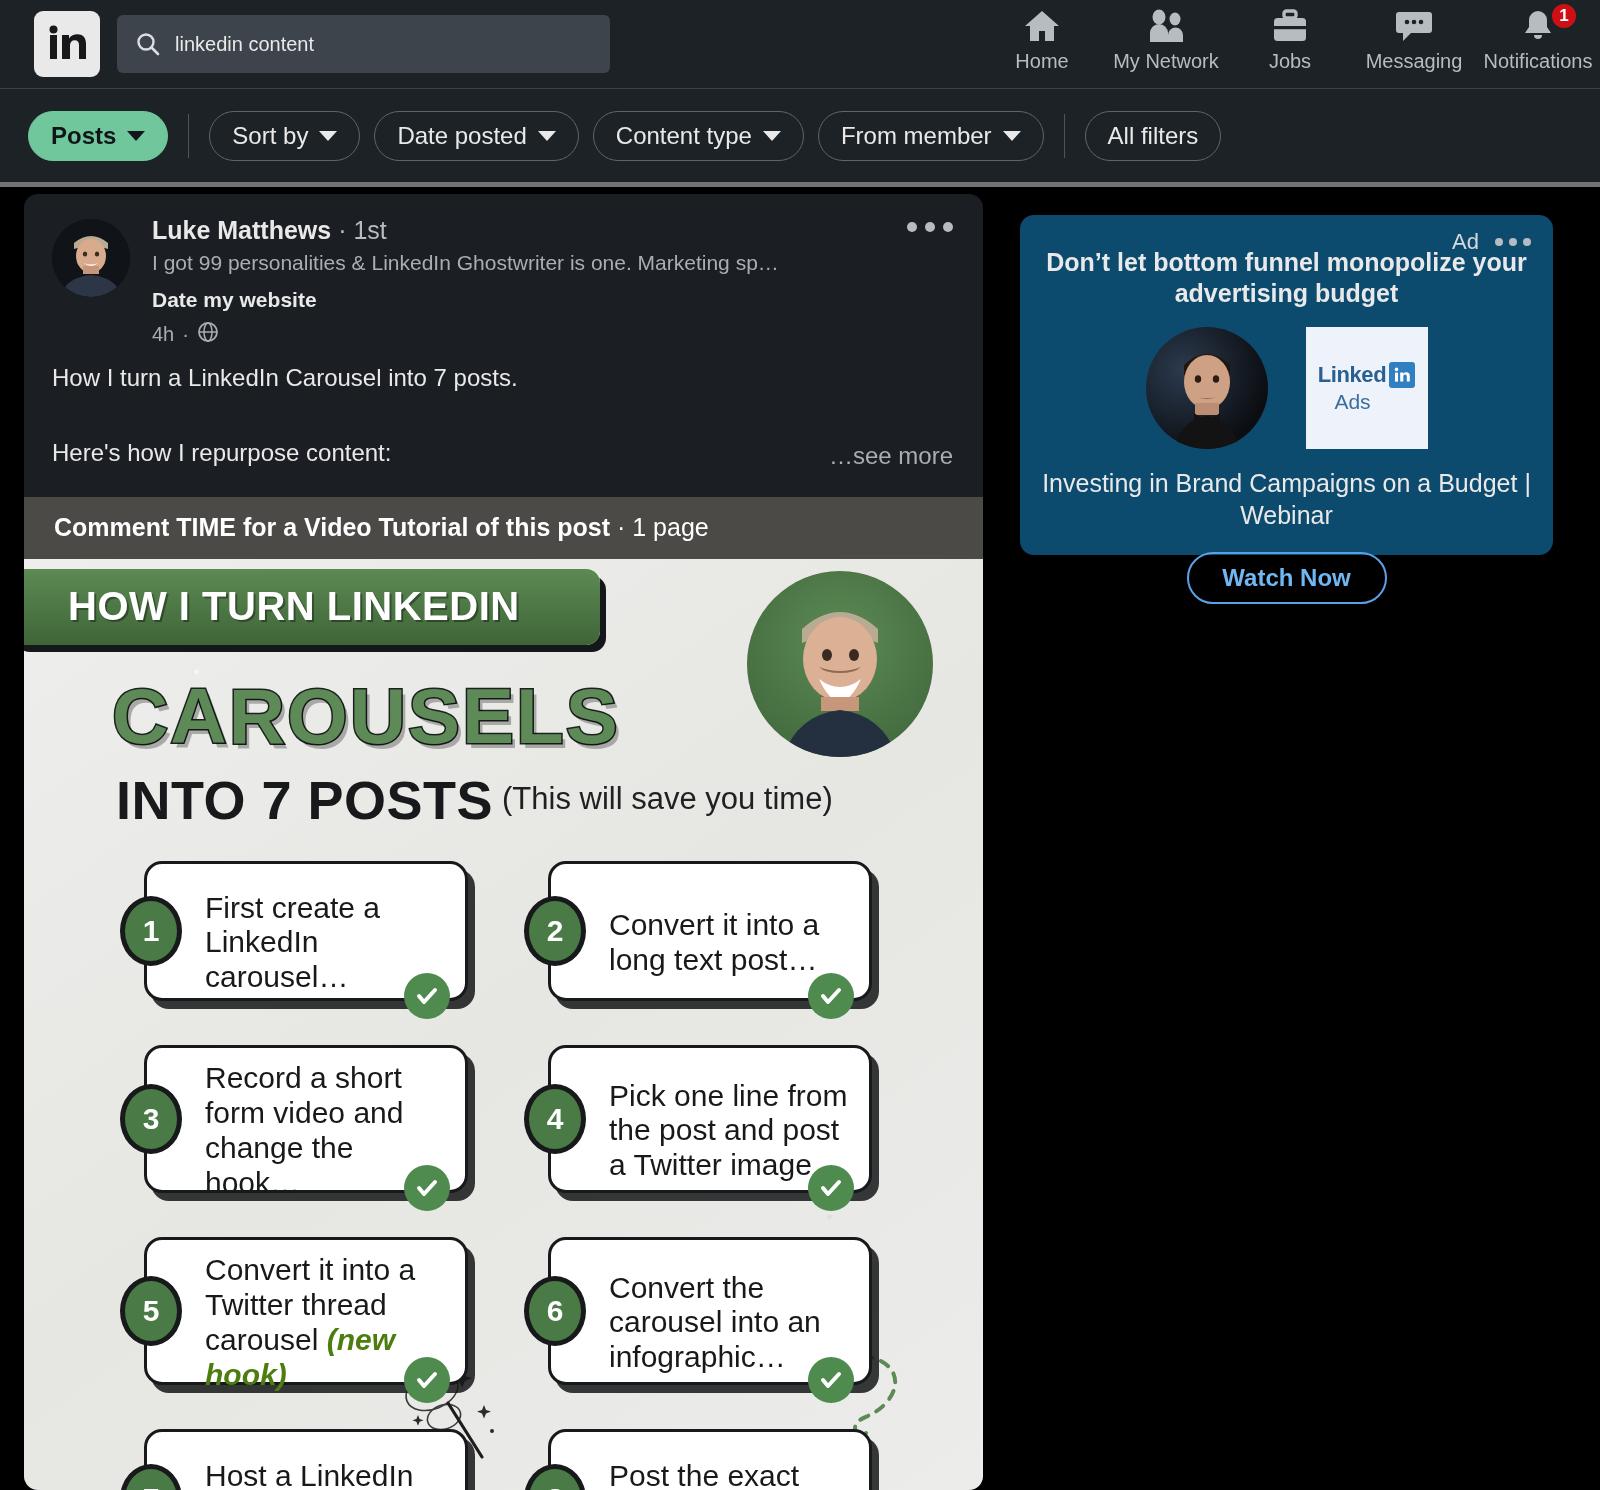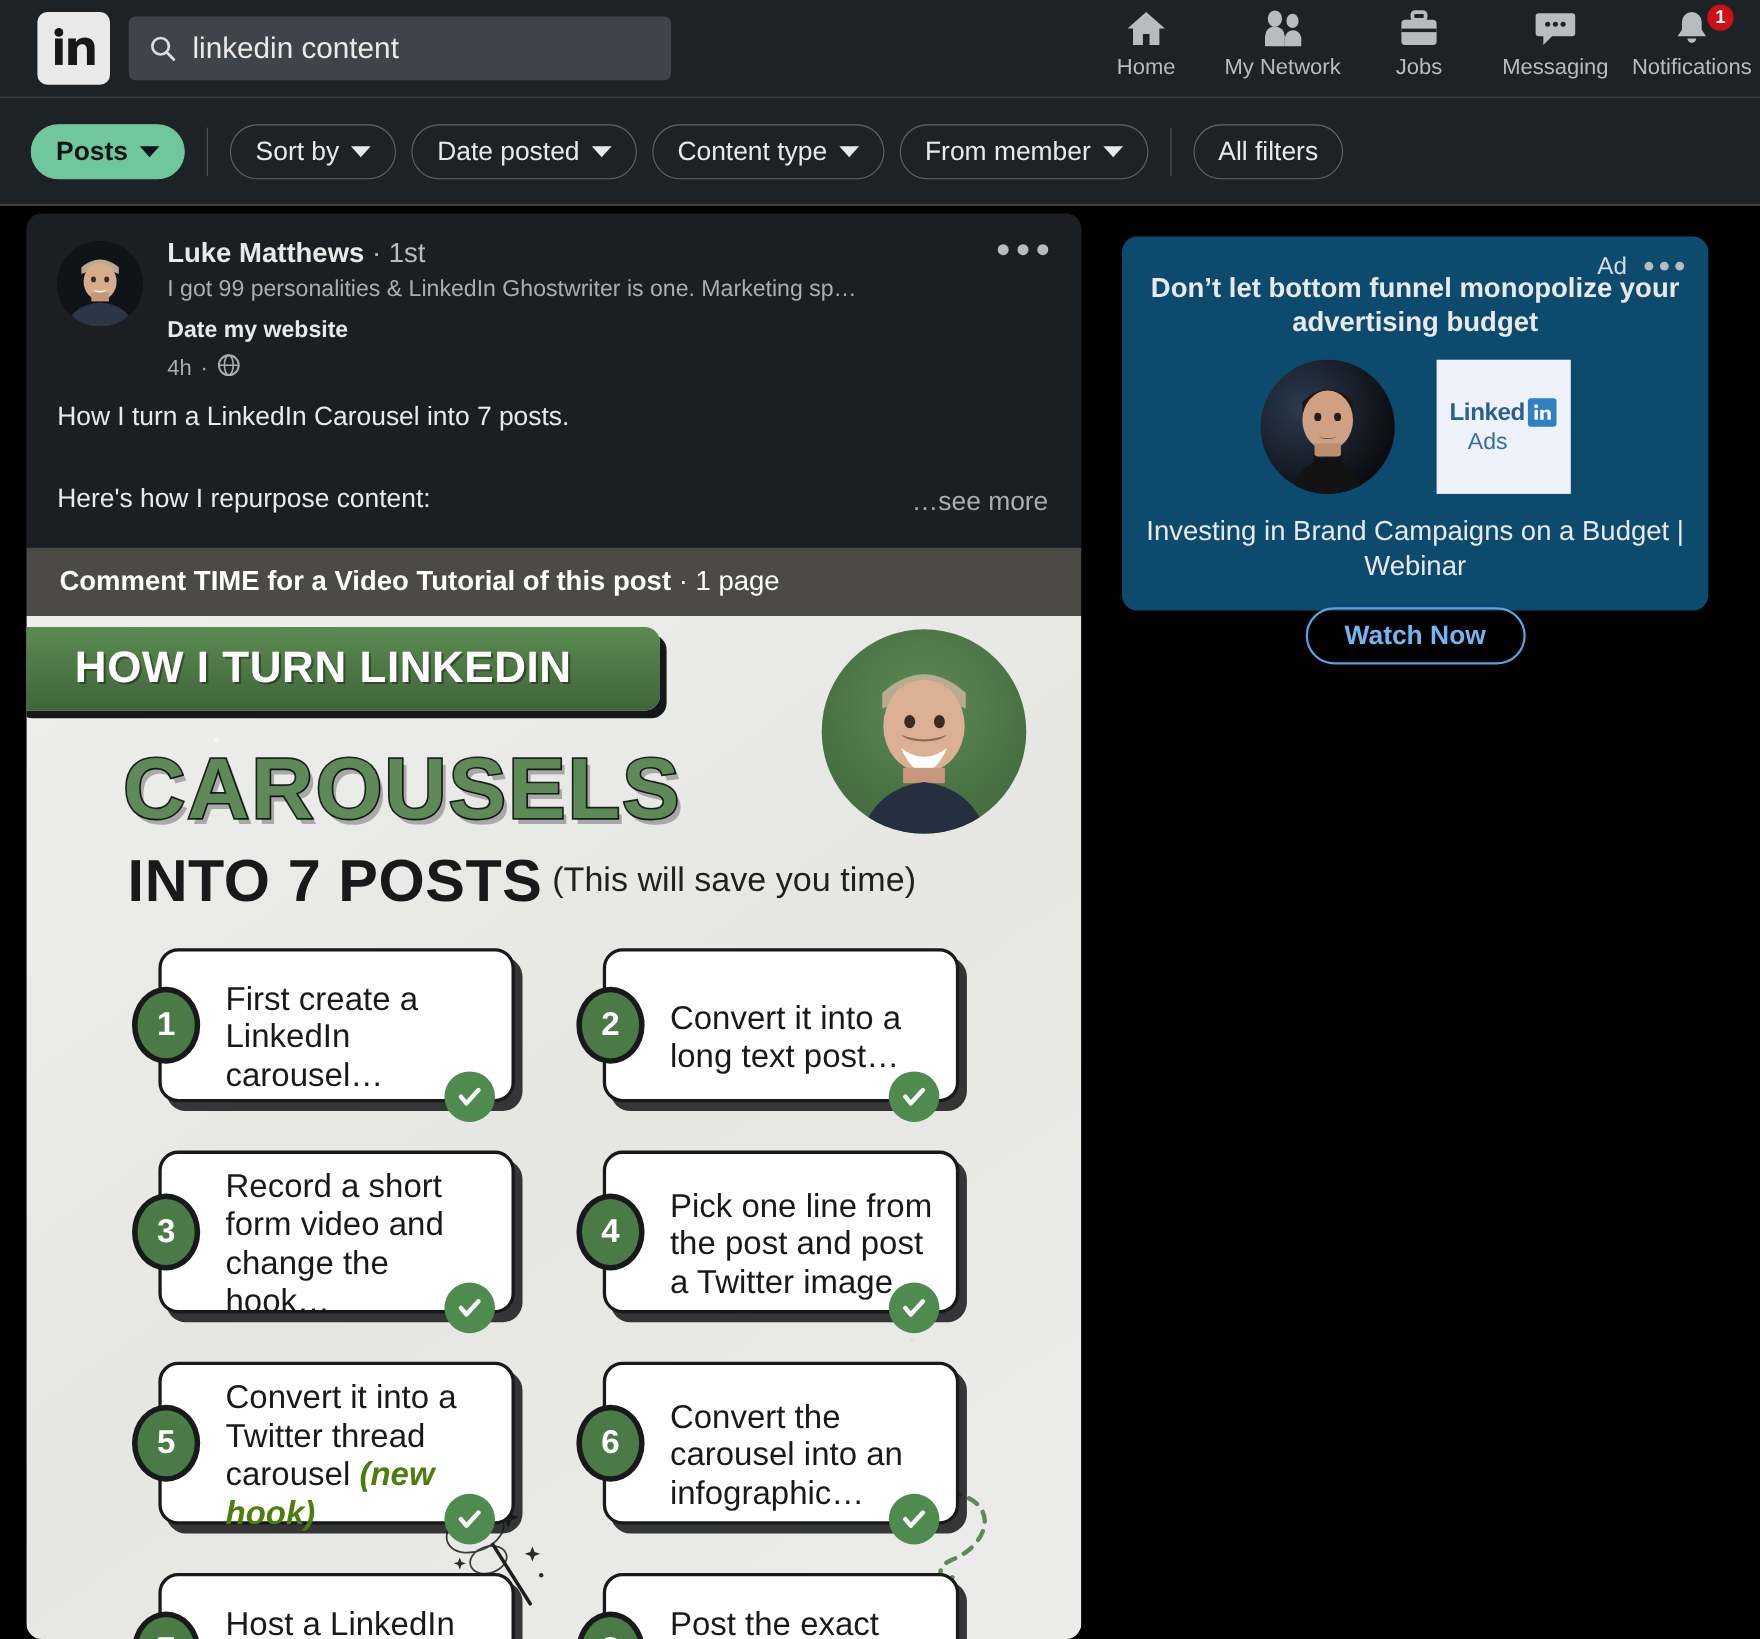--- a/index.html
+++ b/index.html
@@ -29,21 +29,21 @@
   .searchbox {
     margin-left: 17px;
     width: 493px; height: 58px;
     background: #3d444c; border-radius: 6px;
     display: flex; align-items: center; padding: 0 18px;
     flex: 0 0 auto;
   }
   .searchbox .mag { width: 26px; height: 26px; flex:0 0 auto; }
   .searchbox input {
     background: transparent; border: 0; outline: none;
-    color: #e9e9e9; font-size: 27px; margin-left: 14px;
+    color: #e9e9e9; font-size: 20px; margin-left: 14px;
     font-family: "Liberation Sans", sans-serif; width: 400px;
   }
   .searchbox input::placeholder { color: #a9b0b6; }
 
   .navitems { margin-left: auto; display: flex; align-items: flex-start; height: 89px; padding-top: 6px; }
   .navitem {
     width: 124px; display: flex; flex-direction: column;
     align-items: center; justify-content: flex-start;
     position: relative; cursor: pointer;
   }
@@ -54,21 +54,21 @@
     min-width: 28px; height: 28px; border-radius: 14px;
     background: #cc1016; color: #fff; font-size: 17px; font-weight: bold;
     display: flex; align-items: center; justify-content: center; padding: 0 6px;
     border: 2px solid #1d2226;
   }
 
   
   .filterbar {
     width: 1600px; height: 98px; background: #1d2226;
     display: flex; align-items: center; padding-left: 28px; gap: 14px;
-    border-bottom: 1px solid #737373;
+    border-bottom: 5px solid #737373;
   }
   .pill {
     height: 50px; border-radius: 25px;
     display: flex; align-items: center; gap: 11px;
     padding: 0 22px; font-size: 24px; cursor: pointer;
     border: 1px solid #5c666e; color: #e9e9e9; background: transparent;
     white-space: nowrap; font-family: "Liberation Sans", sans-serif;
   }
   .pill.active {
     background: #70c79c; color: #10151a; border-color: #70c79c; font-weight: bold;

